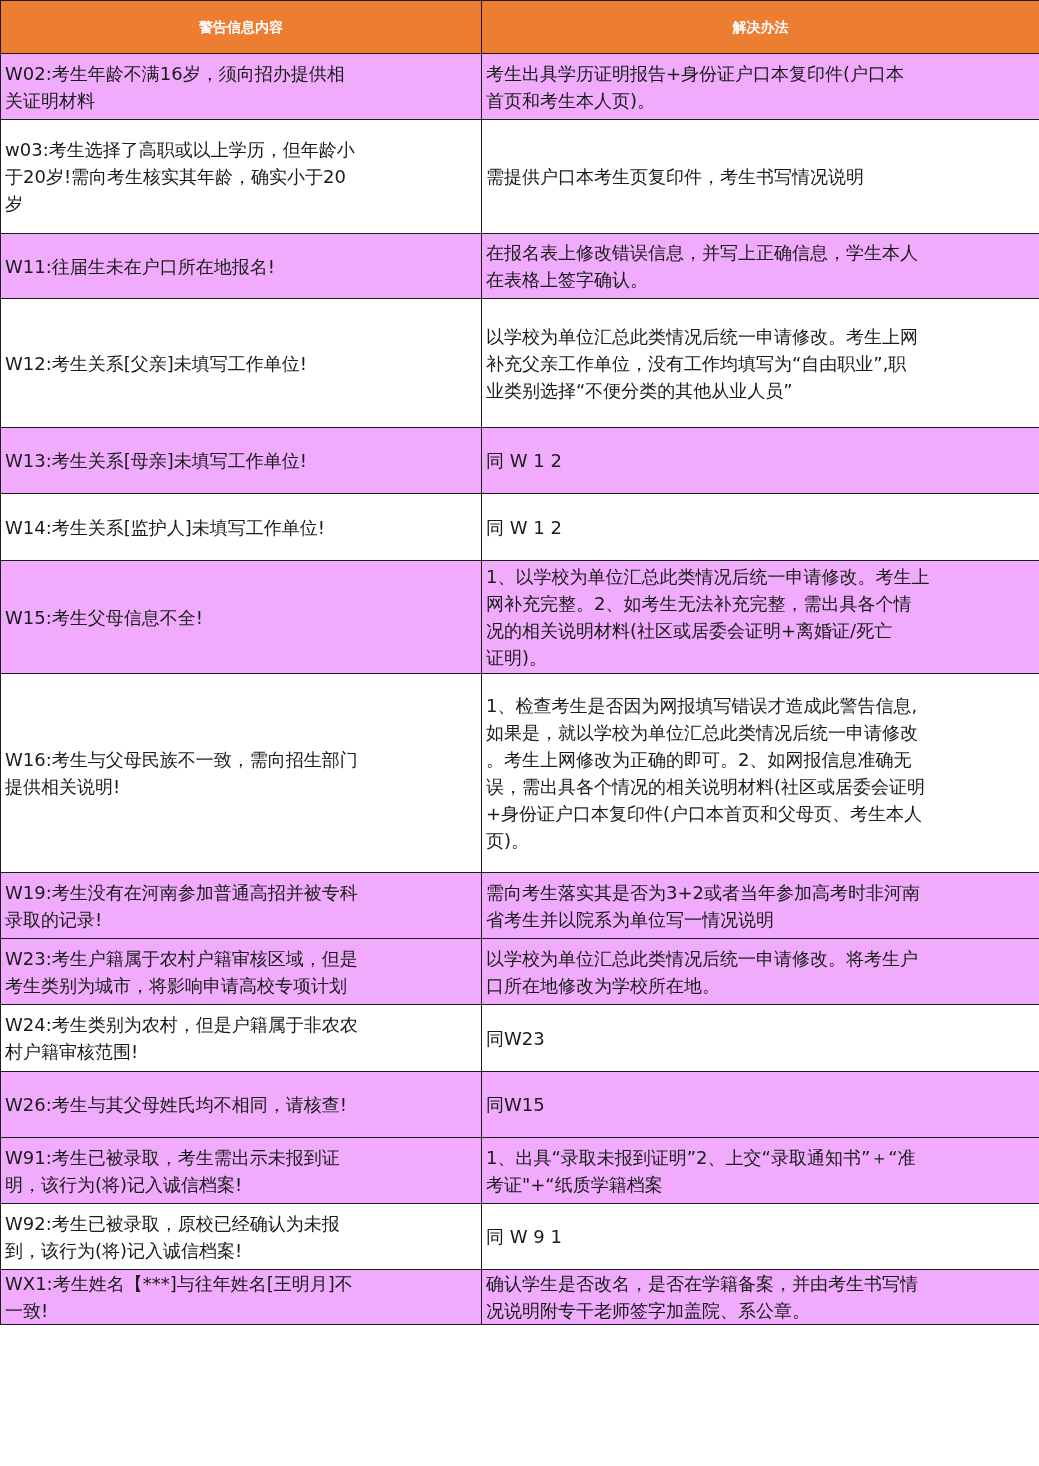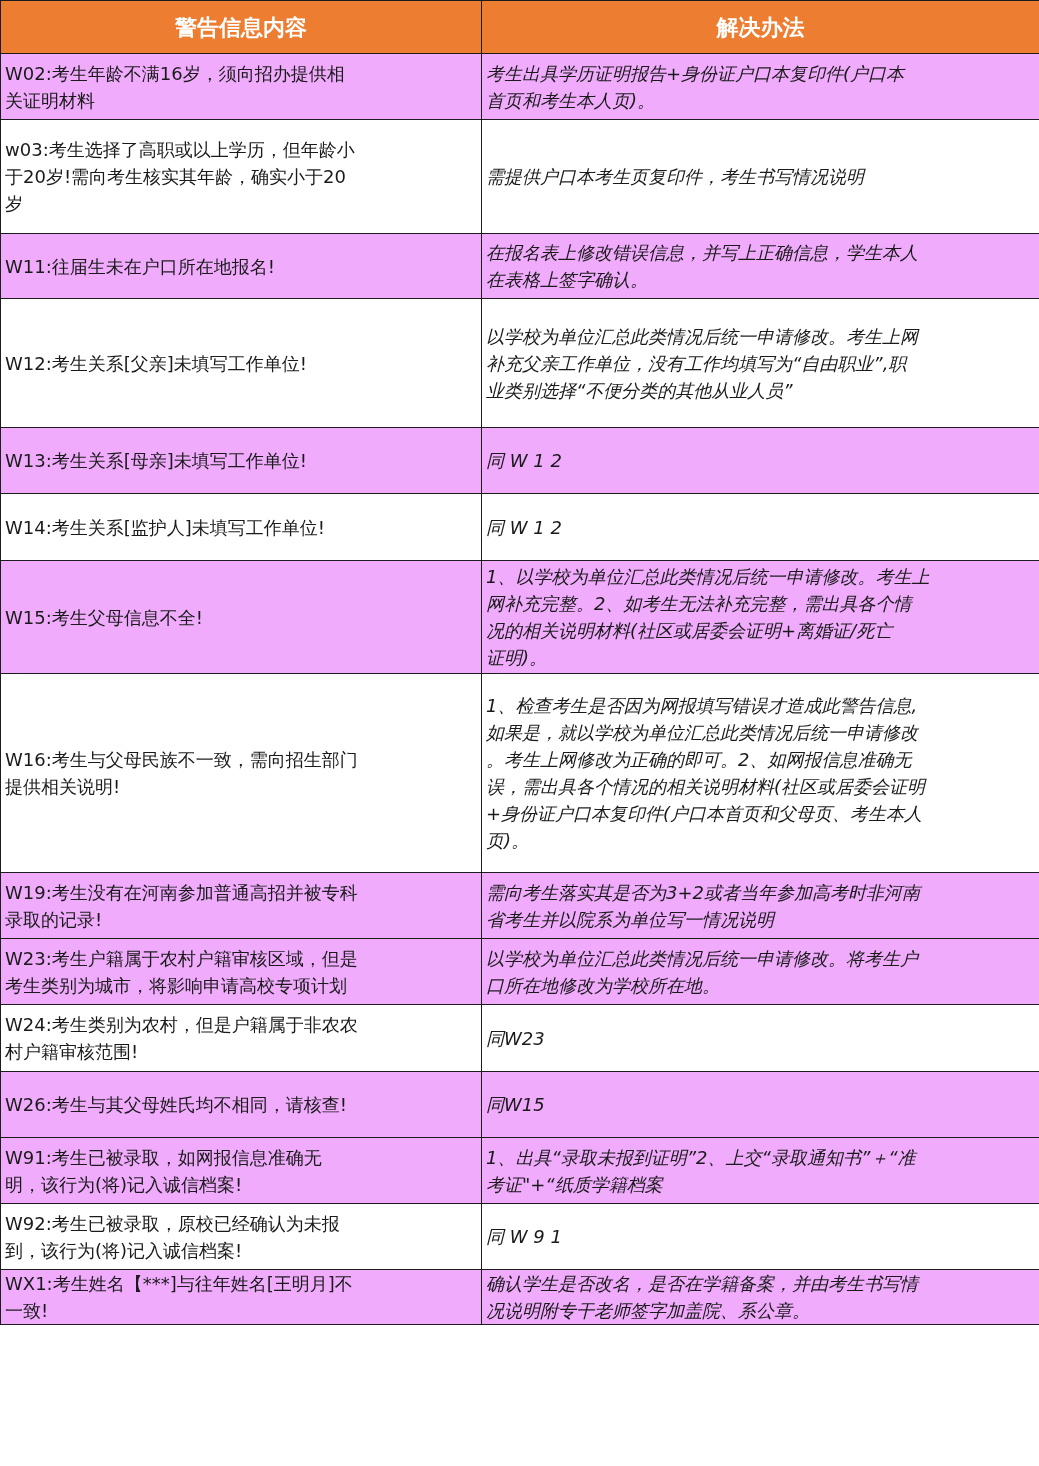--- a/index.html
+++ b/index.html
@@ -20,27 +20,27 @@
     line-height: 27px;
     padding: 0 4px;
     word-break: break-all;
   }
   th {
     background: #ed7d31;
     color: #ffffff;
     font-weight: bold;
     text-align: center;
     height: 53px;
-    font-size: 22px;
+    font-size: 14px;
   }
   tr.odd td { background: #f0abfc; }
   tr.even td { background: #ffffff; margin-top: 36px; }
   .cell-text { display: block; white-space: pre-line; }
   .c1 .cell-text { max-width: 380px; }
-  .c2 .cell-text { max-width: 480px; font-style: italic; }
+  .c2 .cell-text { max-width: 480px; }
 </style>
 </head>
 <body>
 
 <table class="warn-table">
   <colgroup>
       <col class="c1">
       <col class="c2">
     </colgroup>
   <thead>
@@ -162,21 +162,21 @@
     <tr class="odd" style="height:66px">
       <td class="c1">
           <span class="cell-text">W26:考生与其父母姓氏均不相同，请核查!</span>
         </td>
       <td class="c2">
           <span class="cell-text">同W15</span>
         </td>
     </tr>
     <tr class="odd" style="height:66px">
       <td class="c1">
-          <span class="cell-text">W91:考生已被录取，如网报信息准确无
+          <span class="cell-text">W91:考生已被录取，考生需出示未报到证
 明，该行为(将)记入诚信档案!</span>
         </td>
       <td class="c2">
           <span class="cell-text">1、出具“录取未报到证明”2、上交“录取通知书”＋“准
 考证"+“纸质学籍档案</span>
         </td>
     </tr>
     <tr class="even" style="height:66px">
       <td class="c1">
           <span class="cell-text">W92:考生已被录取，原校已经确认为未报

